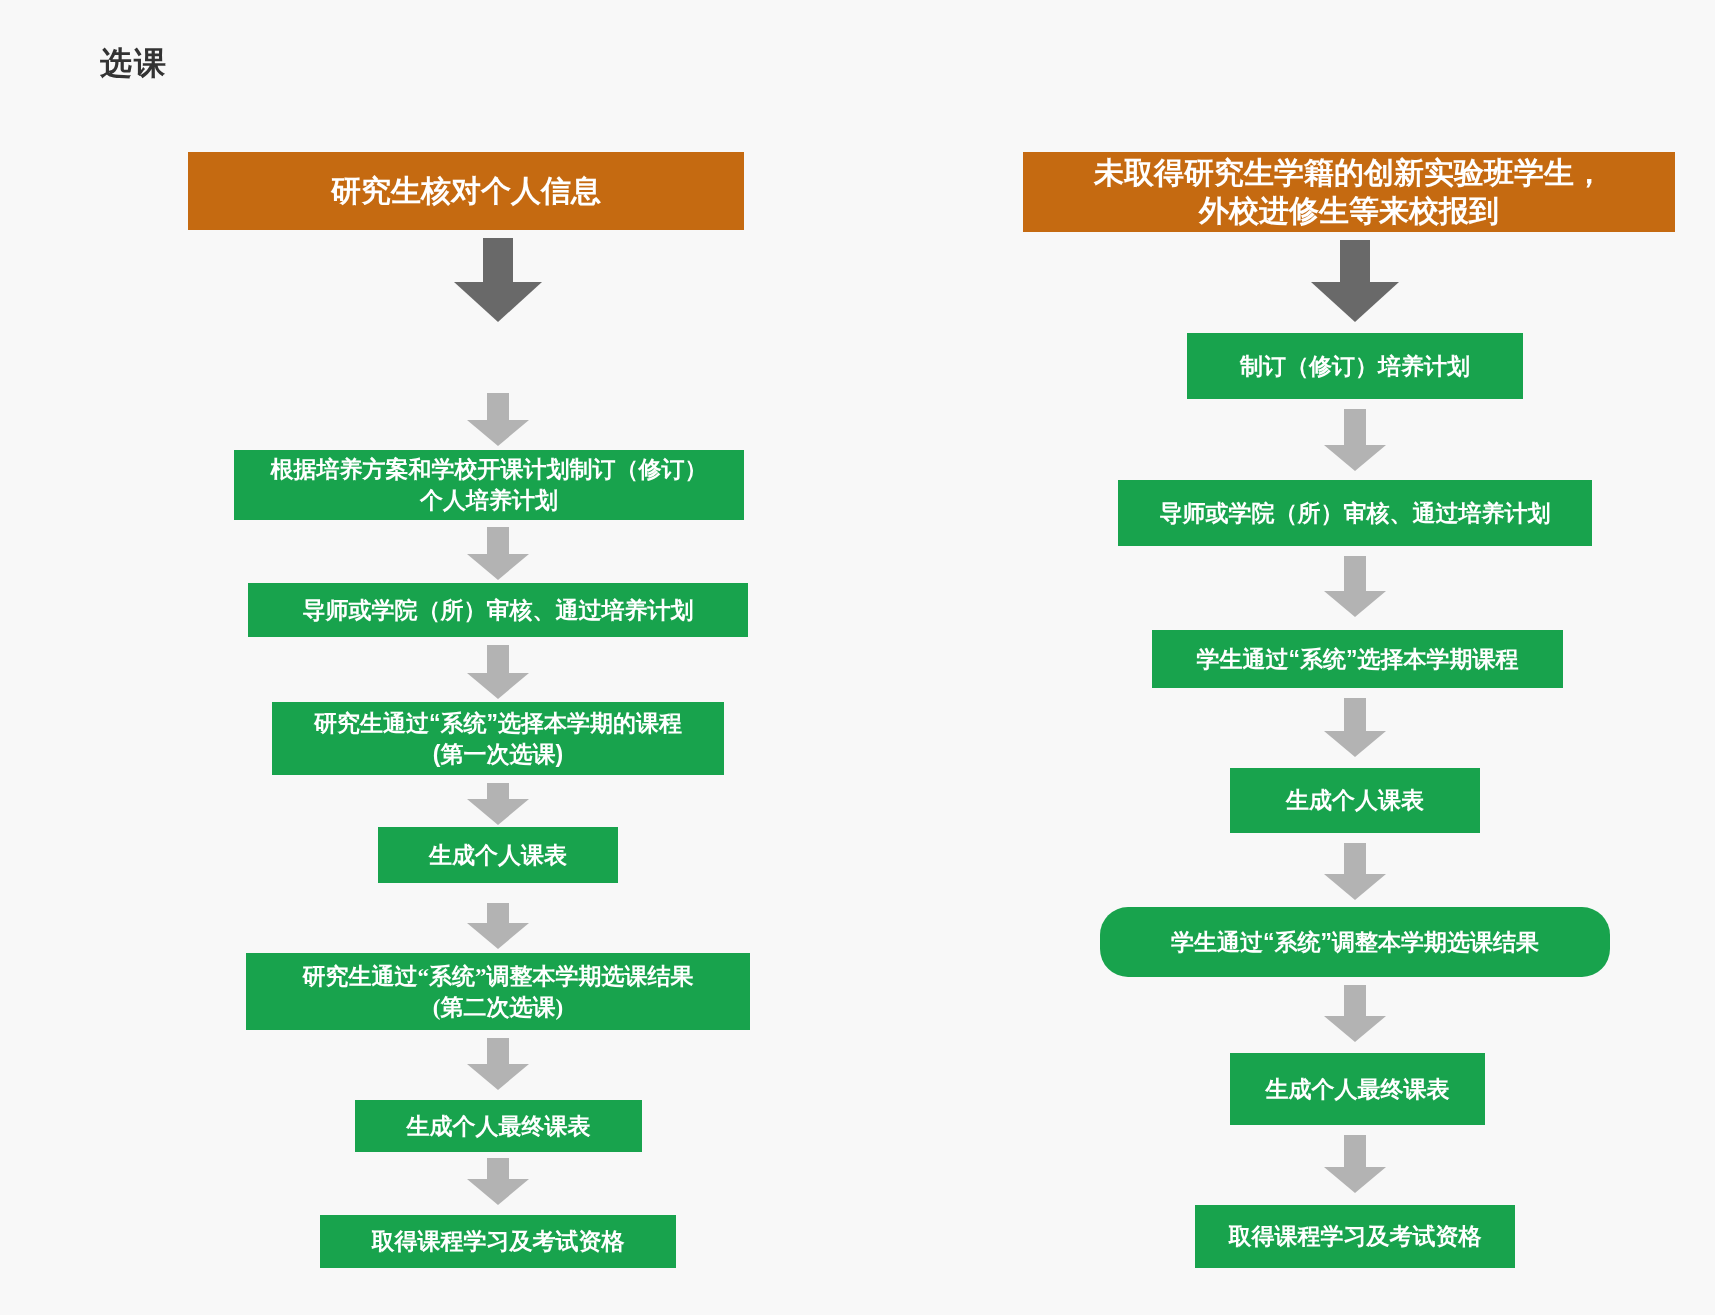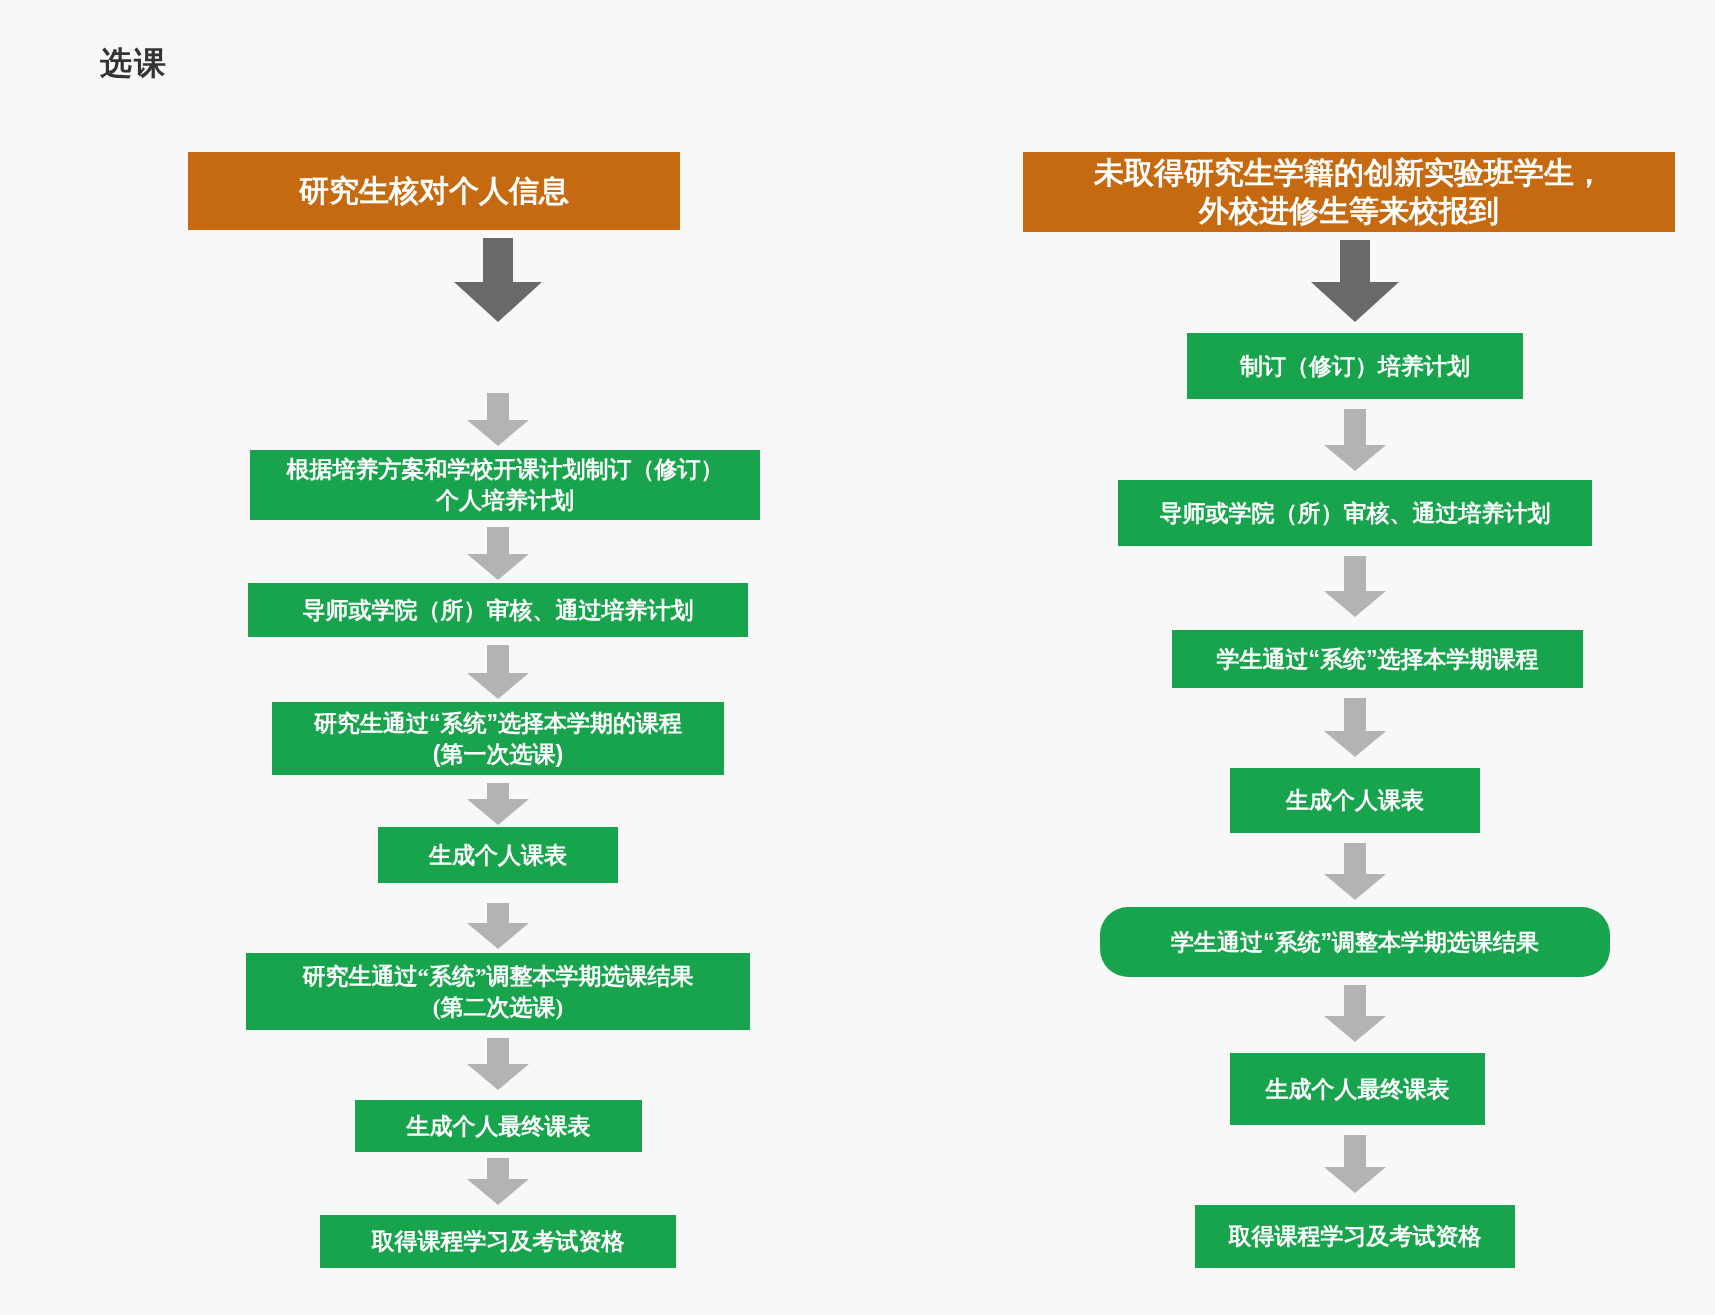--- a/index.html
+++ b/index.html
@@ -39,34 +39,34 @@
   .arrow.dark .stem { width:30px; background:#696969; }
   .arrow.dark .head { border-left:44px solid transparent; border-right:44px solid transparent; border-top:40px solid #696969; }
 </style>
 </head>
 <body>
 
 <div class="canvas">
 
   <div class="page-title">选课</div>
 
-  <div class="box header" style="left:188px; top:152px; width:492px; height:78px;">研究生核对个人信息</div>
+  <div class="box header" style="left:188px; top:152px; width:556px; height:78px;">研究生核对个人信息</div>
 
   <div class="arrow dark" style="left:454px; top:238px;">
     <span class="stem" style="height:44px;"></span>
     <span class="head"></span>
   </div>
 
 
   <div class="arrow light" style="left:467px; top:393px;">
     <span class="stem" style="height:27px;"></span>
     <span class="head"></span>
   </div>
 
-  <div class="box step" style="left:250px; top:450px; width:510px; height:70px;">根据培养方案和学校开课计划制订（修订）
+  <div class="box step" style="left:234px; top:450px; width:510px; height:70px;">根据培养方案和学校开课计划制订（修订）
 个人培养计划</div>
 
   <div class="arrow light" style="left:467px; top:527px;">
     <span class="stem" style="height:27px;"></span>
     <span class="head"></span>
   </div>
 
   <div class="box step" style="left:248px; top:583px; width:500px; height:54px;">导师或学院（所）审核、通过培养计划</div>
 
   <div class="arrow light" style="left:467px; top:645px;">
@@ -121,21 +121,21 @@
     <span class="head"></span>
   </div>
 
   <div class="box step" style="left:1118px; top:480px; width:474px; height:66px;">导师或学院（所）审核、通过培养计划</div>
 
   <div class="arrow light" style="left:1324px; top:556px;">
     <span class="stem" style="height:35px;"></span>
     <span class="head"></span>
   </div>
 
-  <div class="box step" style="left:1152px; top:630px; width:411px; height:58px;margin-left:20px;">学生通过“系统”选择本学期课程</div>
+  <div class="box step" style="left:1152px; top:630px; width:411px; height:58px;">学生通过“系统”选择本学期课程</div>
 
   <div class="arrow light" style="left:1324px; top:698px;">
     <span class="stem" style="height:33px;"></span>
     <span class="head"></span>
   </div>
 
   <div class="box step" style="left:1230px; top:768px; width:250px; height:65px;">生成个人课表</div>
 
   <div class="arrow light" style="left:1324px; top:843px;">
     <span class="stem" style="height:31px;"></span>

